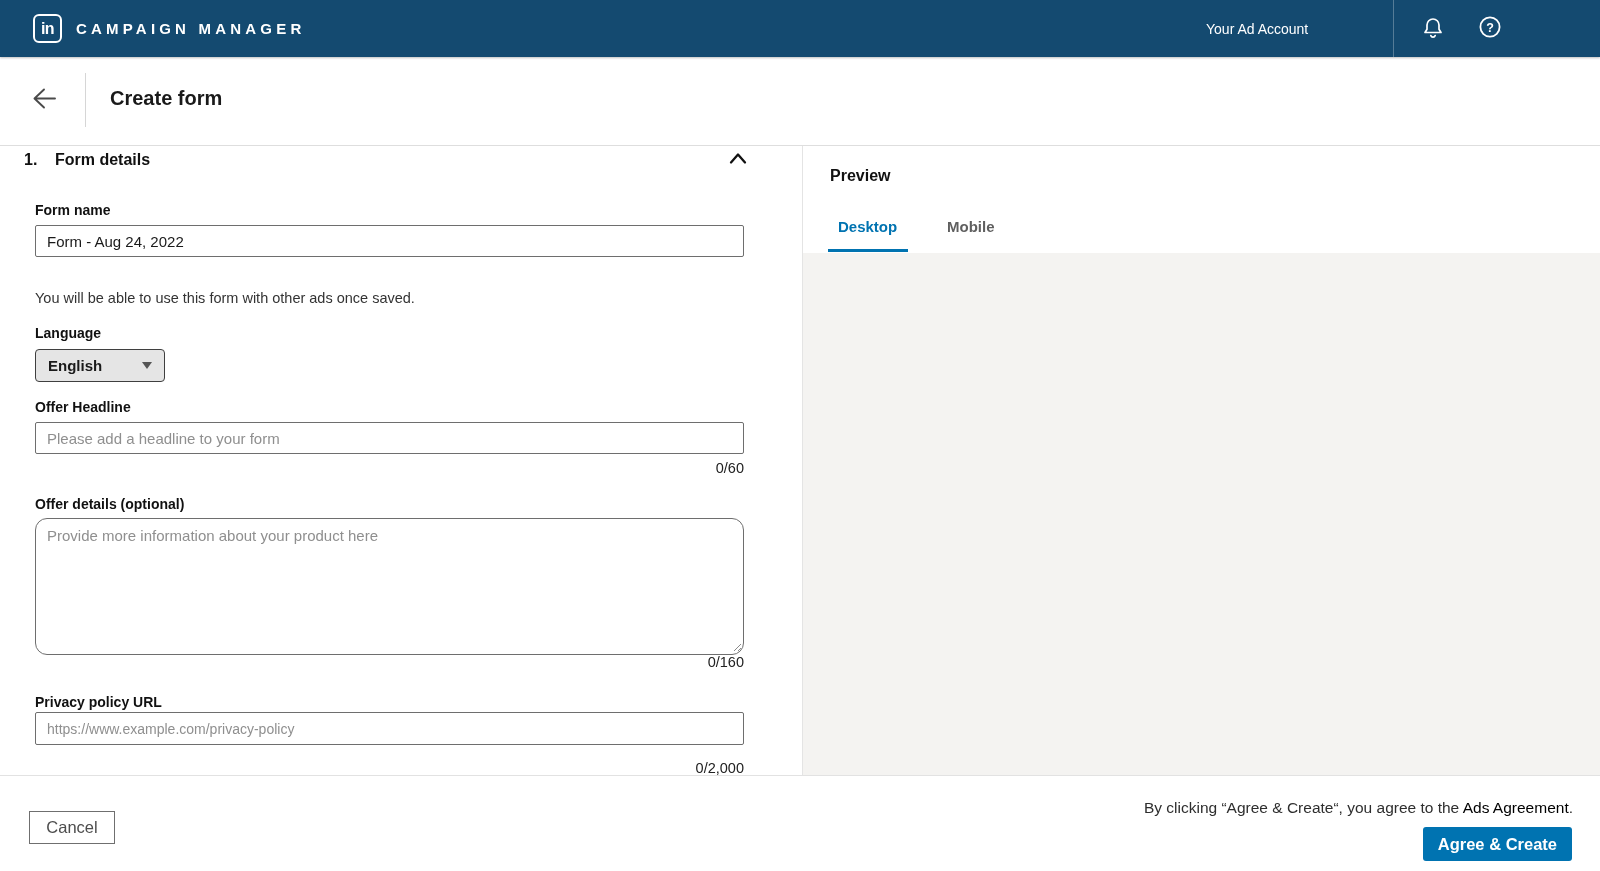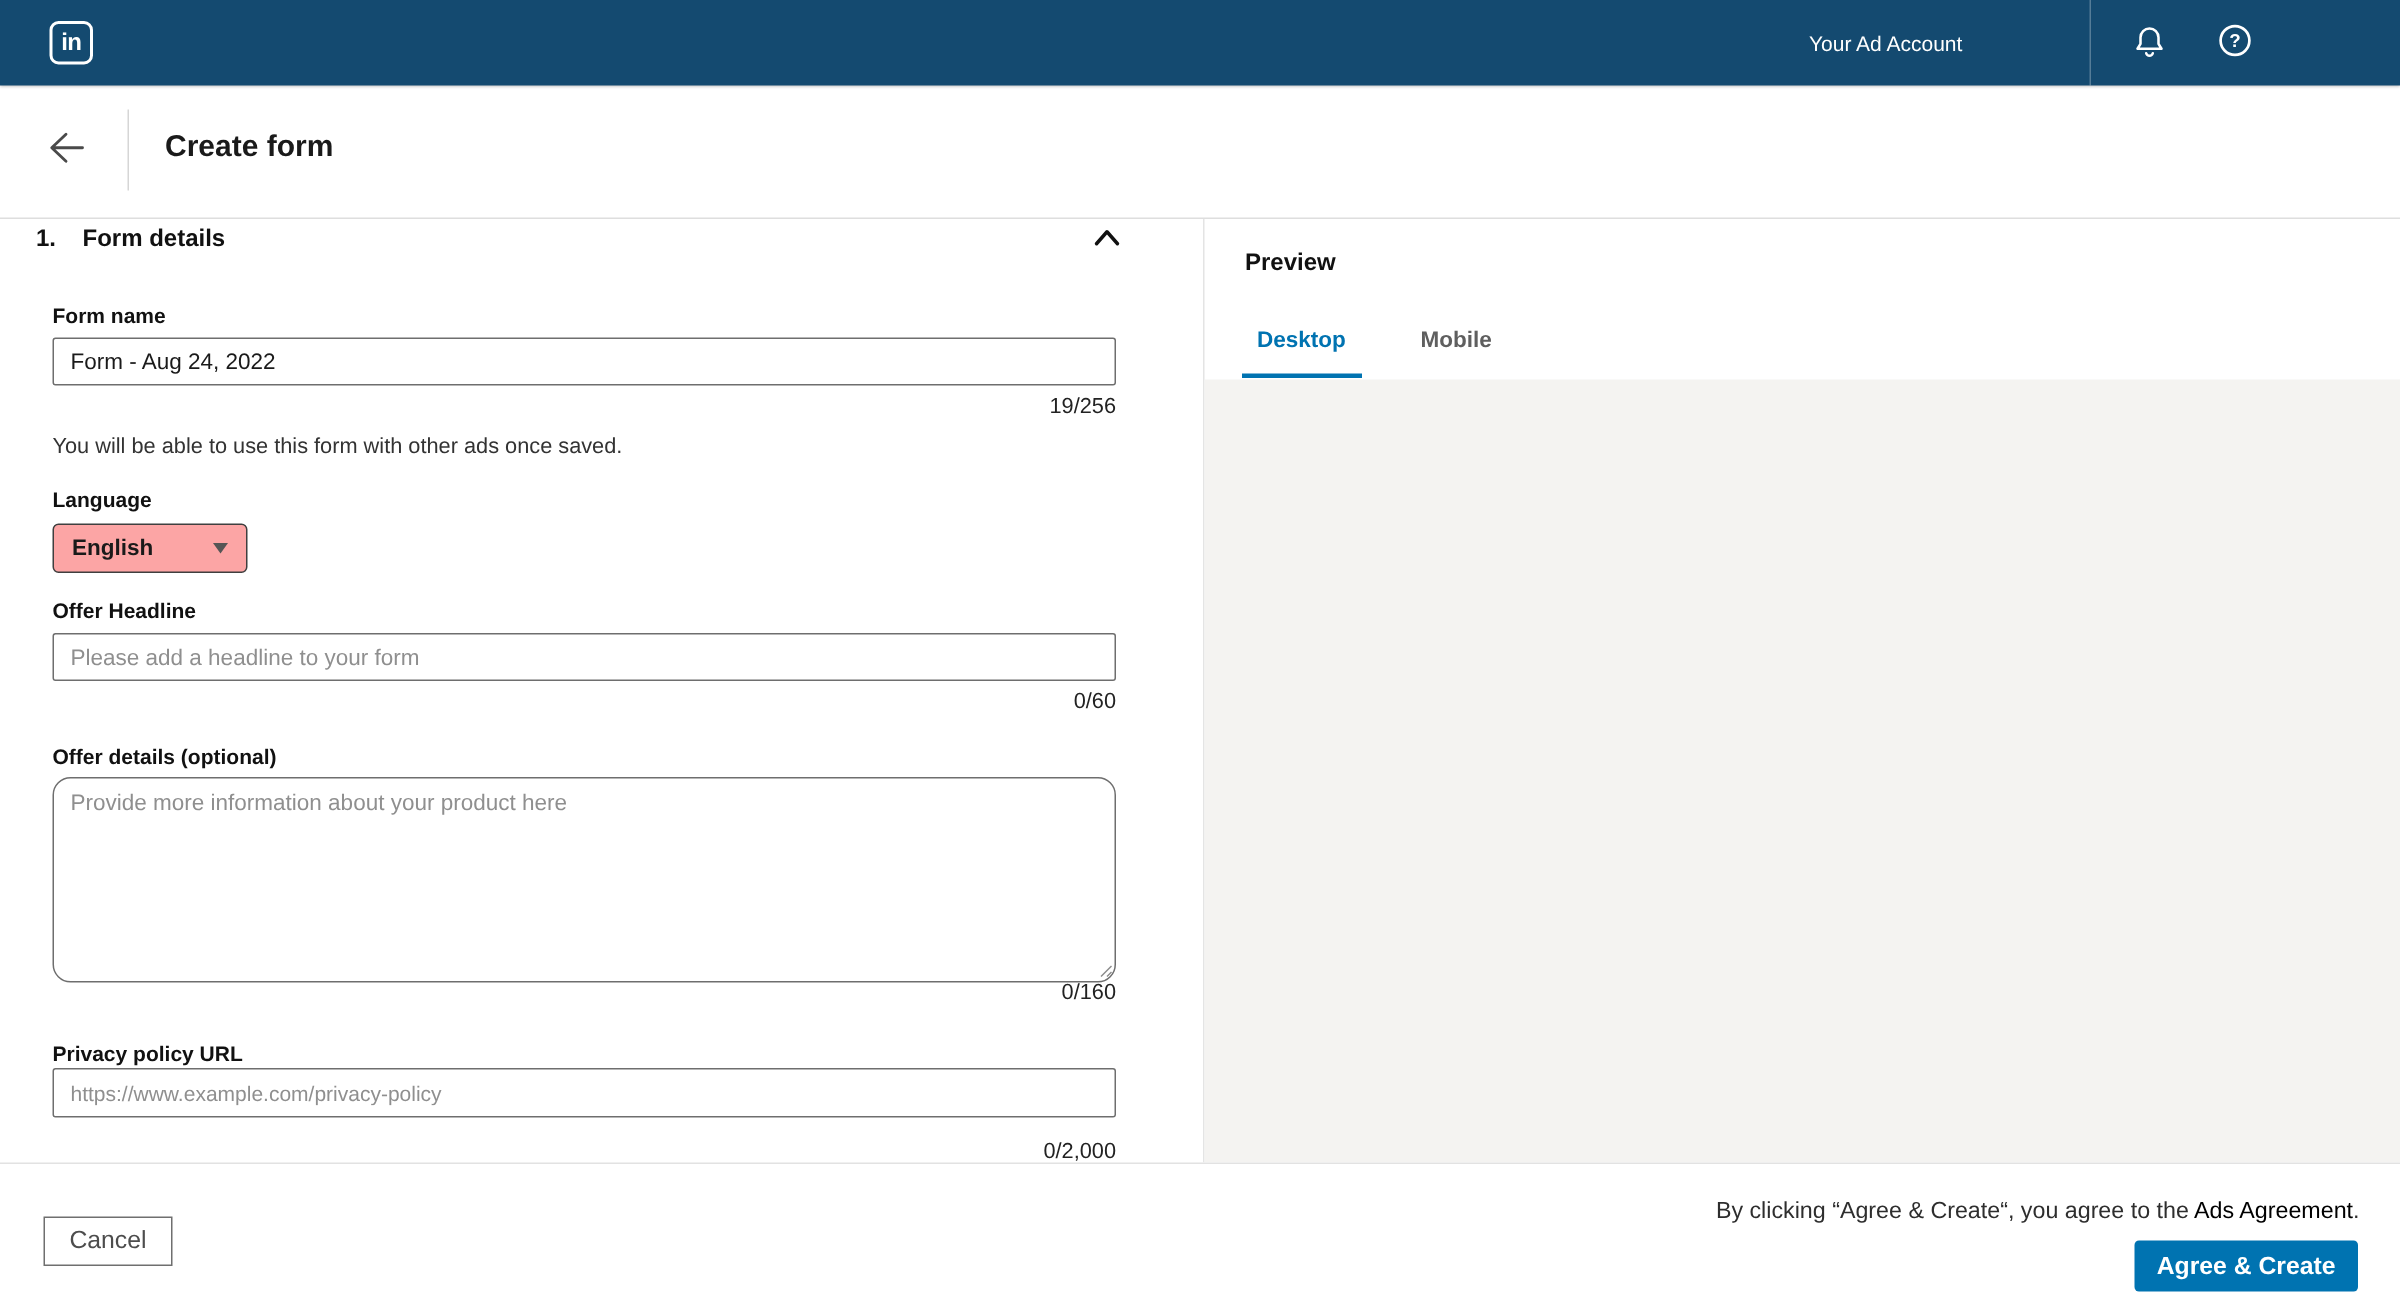--- a/index.html
+++ b/index.html
@@ -28,21 +28,21 @@
   .section-number { position:absolute; left:24px; top:5px; font-size:16px; font-weight:700; color:#111; }
   .section-title  { position:absolute; left:55px; top:5px; font-size:16px; font-weight:700; color:#111; }
   .collapse-btn { position:absolute; left:726px; top:2px; width:24px; height:24px; cursor:pointer; background:none; border:none; }
 
   .fld-label { position:absolute; left:35px; font-size:14px; font-weight:700; color:#111; }
   .txt-input { position:absolute; left:35px; width:709px; height:32px; border:1px solid #6e6e6e; border-radius:2px; padding:0 11px; font-family:"Liberation Sans",sans-serif; font-size:15px; color:#1a1a1a; background:#fff; }
   .txt-input::placeholder, textarea::placeholder { color:#8f8f8f; opacity:1; }
   .counter { position:absolute; left:35px; width:709px; text-align:right; font-size:14.5px; color:#222; }
   .note { position:absolute; left:35px; top:144px; font-size:14.5px; color:#333; }
 
-  .dropdown { position:absolute; left:35px; top:203px; width:130px; height:33px; border:1.5px solid #3f3f3f; border-radius:4px; background:#fca5a5; display:flex; align-items:center; padding:0 12px; cursor:pointer;justify-content:flex-end; }
+  .dropdown { position:absolute; left:35px; top:203px; width:130px; height:33px; border:1.5px solid #3f3f3f; border-radius:4px; background:#e5e5e5; display:flex; align-items:center; padding:0 12px; cursor:pointer;justify-content:flex-end; }
   .dropdown-value { font-size:15px; font-weight:600; color:#1a1a1a; }
   .caret-down { margin-left:auto; width:0; height:0; border-left:5.5px solid transparent; border-right:5.5px solid transparent; border-top:7px solid #555; }
 
   .txt-area { position:absolute; left:35px; top:372px; width:709px; height:137px; border:1px solid #6e6e6e; border-radius:12px; padding:8px 11px; font-family:"Liberation Sans",sans-serif; font-size:15px; color:#1a1a1a; resize:none; }
   .resize-handle { position:absolute; left:731px; top:495px; cursor:nwse-resize; }
 
   .privacy-label-row { position:absolute; left:35px; top:548px; display:flex; align-items:center; gap:6px;flex-direction:column; }
   .privacy-label-row .fld-label { position:static; }
 
   
@@ -63,20 +63,21 @@
   .agreement .ads-link { color:#000000; font-weight:400; cursor:pointer; text-decoration:none; }
   .submit-btn { position:absolute; right:28px; top:51px; height:34px; padding:0 15px; background:#0073b1; border:none; border-radius:3px; color:#fff; font-family:"Liberation Sans",sans-serif; font-size:16.5px; font-weight:700; cursor:pointer;margin-left:43px; }
 </style>
 </head>
 <body>
 
 <div class="page">
 
   <div class="navbar">
     <div class="logo-box">in</div>
+    <div class="brand">CAMPAIGN MANAGER</div>
     <div class="account">Your Ad Account</div>
     <div class="nav-divider"></div>
     <svg class="nav-icon bell" viewBox="0 0 24 24">
       <path d="M12 3a6 6 0 0 0-6 6v4.2L4 16.5h16L18 13.2V9a6 6 0 0 0-6-6z" fill="none" stroke="#fff" stroke-width="1.7" stroke-linejoin="round"></path>
       <path d="M9.8 19.5a2.3 2.3 0 0 0 4.4 0" fill="none" stroke="#fff" stroke-width="1.7" stroke-linecap="round"></path>
     </svg>
     <svg class="nav-icon help" viewBox="0 0 24 24">
       <circle cx="12" cy="12" r="9.6" fill="none" stroke="#fff" stroke-width="1.8"></circle>
       <text x="12" y="16.6" text-anchor="middle" font-size="12.5" font-weight="bold" fill="#fff">?</text>
     </svg>
@@ -94,21 +95,20 @@
     <div class="section-number">1.</div>
     <div class="section-title">Form details</div>
     <button class="collapse-btn">
       <svg width="22" height="22" viewBox="0 0 22 22">
         <polyline points="4,14.5 11,6.5 18,14.5" fill="none" stroke="#111" stroke-width="2.3" stroke-linecap="round" stroke-linejoin="round"></polyline>
       </svg>
     </button>
 
     <label class="fld-label" style="top:56px;">Form name</label>
     <input class="txt-input" style="top: 79px;" type="text" value="Form - Aug 24, 2022">
-    <div class="counter" style="top:117px;">19/256</div>
 
     <div class="note">You will be able to use this form with other ads once saved.</div>
 
     <label class="fld-label" style="top:179px;">Language</label>
     <div class="dropdown">
       <span class="dropdown-value">English</span>
       <span class="caret-down"></span>
     </div>
 
     <label class="fld-label" style="top:253px;">Offer Headline</label>

